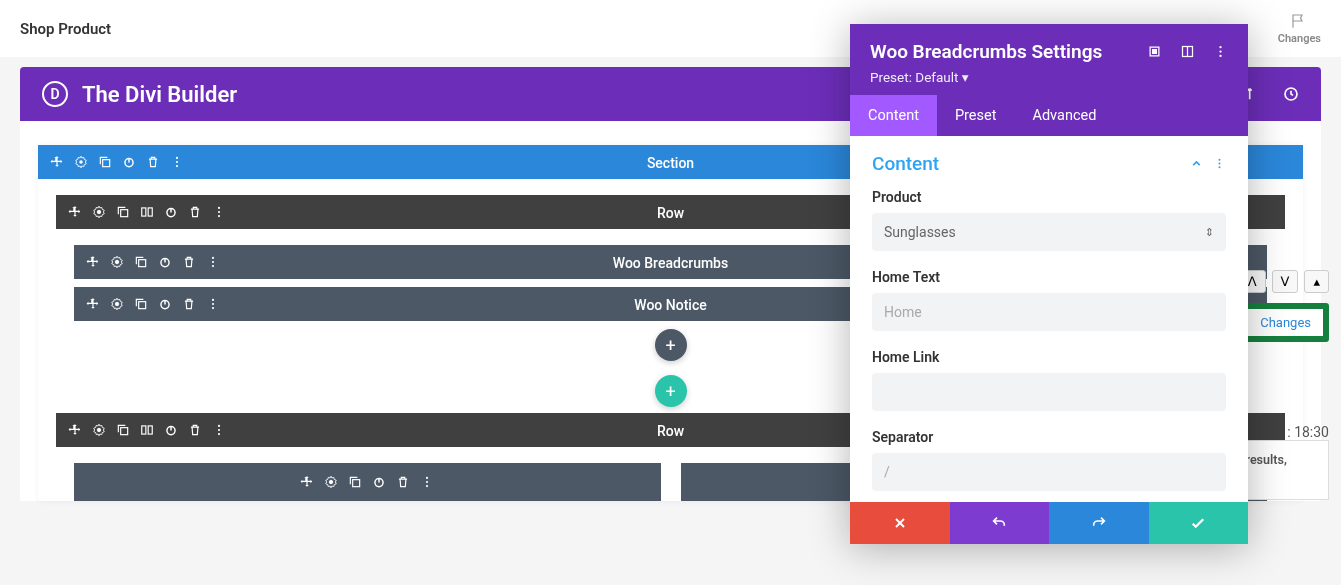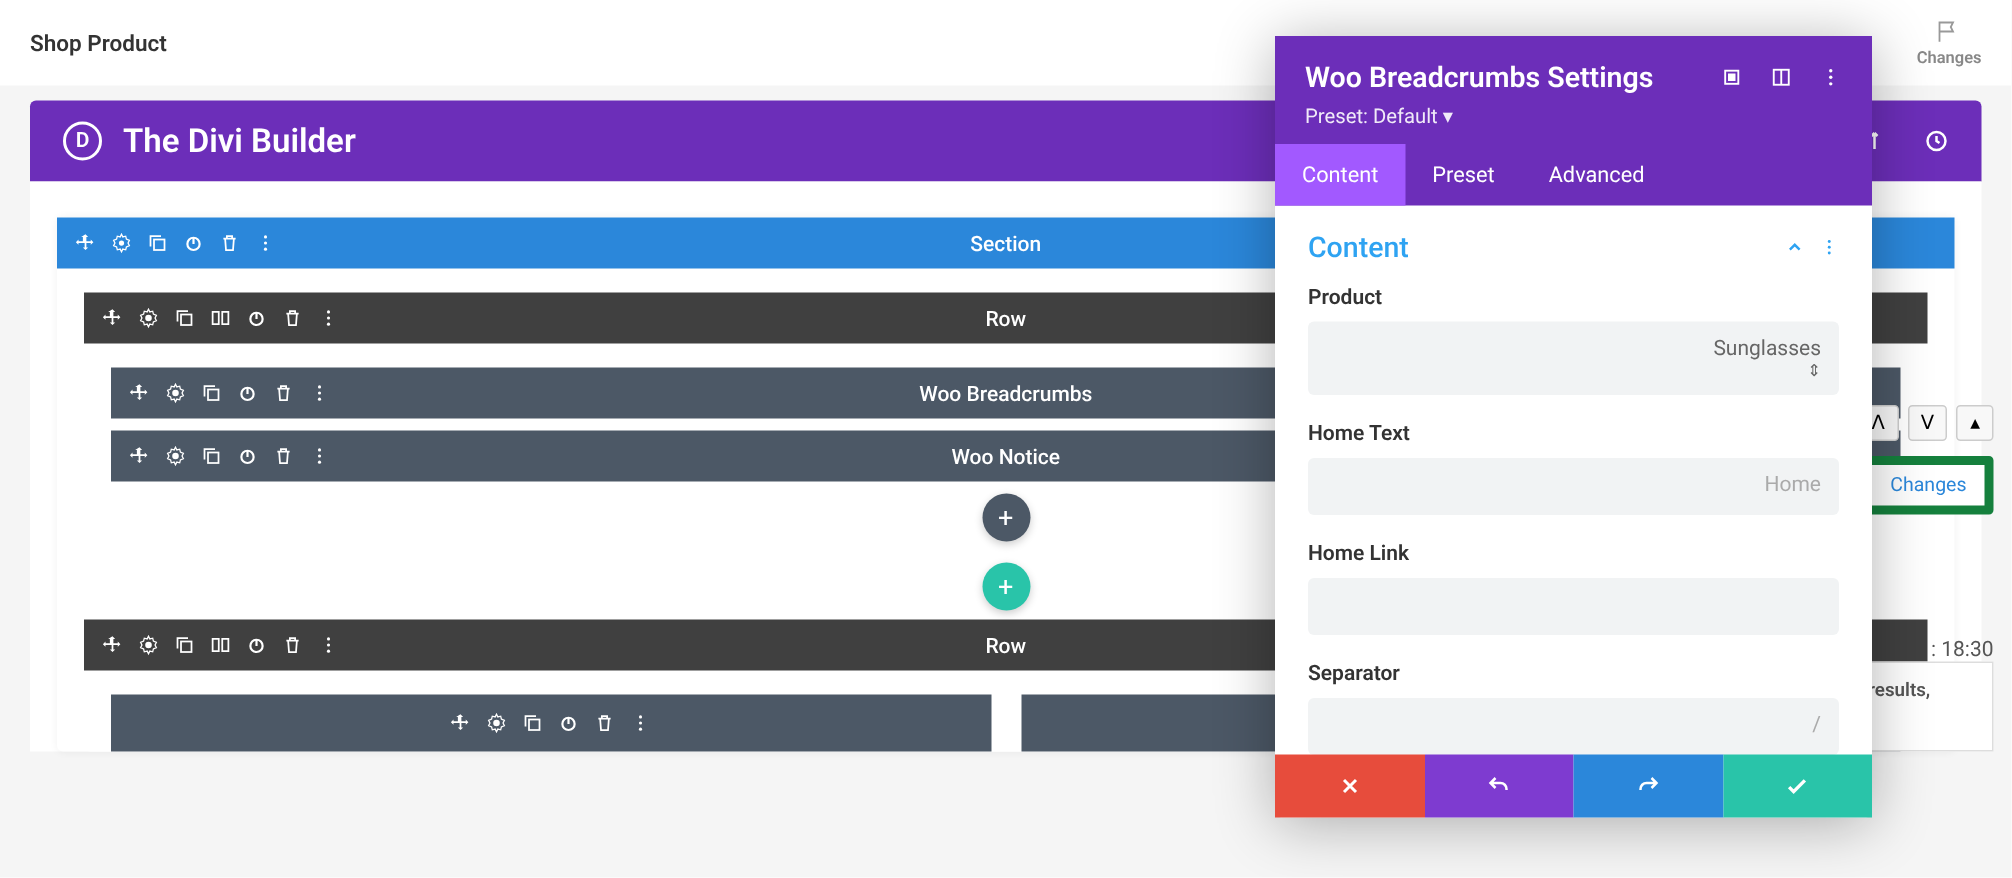--- a/index.html
+++ b/index.html
@@ -50,21 +50,21 @@
 .modal-preset { font-size: 13.5px; margin-top: 6px; opacity: 0.9; }
 .modal-tabs { display: flex; background: #6c2eb9; }
 .modal-tabs .tab { padding: 12px 18px; font-size: 14.5px; color: #fff; cursor: pointer; }
 .modal-tabs .tab.active { background: #a259ff; }
 
 .modal-body { padding: 16px 22px; max-height: 366px; overflow-y: auto; }
 .section-title { color: #2ea3f2; font-size: 19px; font-weight: 500; display: flex; justify-content: space-between; align-items: center; margin-bottom: 14px; }
 .section-title .stitle-icons { display: flex; gap: 10px; color: #2ea3f2; }
 .field { margin-bottom: 18px; }
 .field label { display: block; font-weight: 600; font-size: 14px; color: #333; margin-bottom: 8px; }
-.field .select, .field .input { background: #f1f3f4; border: none; border-radius: 4px; padding: 10px 12px; font-size: 14px; color: #666; width: 100%; display: flex; justify-content: space-between; align-items: flex-end; min-height: 38px; flex-direction: column; }
+.field .select, .field .input { background: #f1f3f4; border: none; border-radius: 4px; padding: 10px 12px; font-size: 14px; color: #666; width: 100%; display: flex; justify-content: space-between; align-items: center; min-height: 38px; }
 
 .modal-footer { display: flex; }
 .modal-footer .btn { flex: 1; height: 42px; display: flex; align-items: center; justify-content: center; color: #fff; cursor: pointer; }
 .btn-red { background: #e74c3c; }
 .btn-purple { background: #7e3bd0; }
 .btn-blue { background: #2b87da; }
 .btn-teal { background: #29c4a9; }
 
 
 .right-side { position: absolute; right: 12px; top: 270px; width: 290px; font-size: 13px; }

